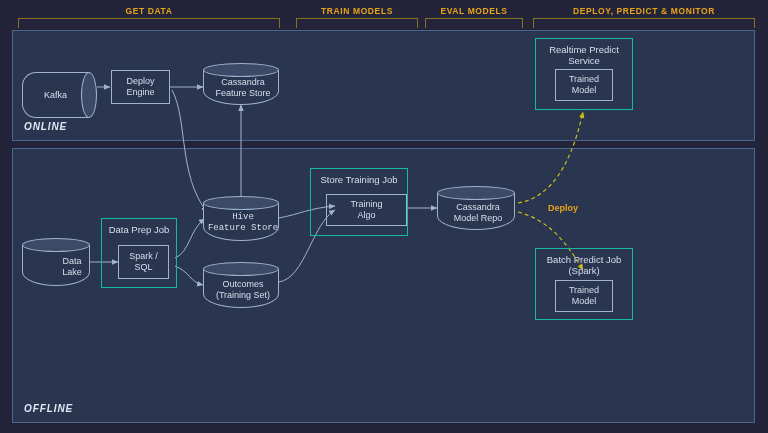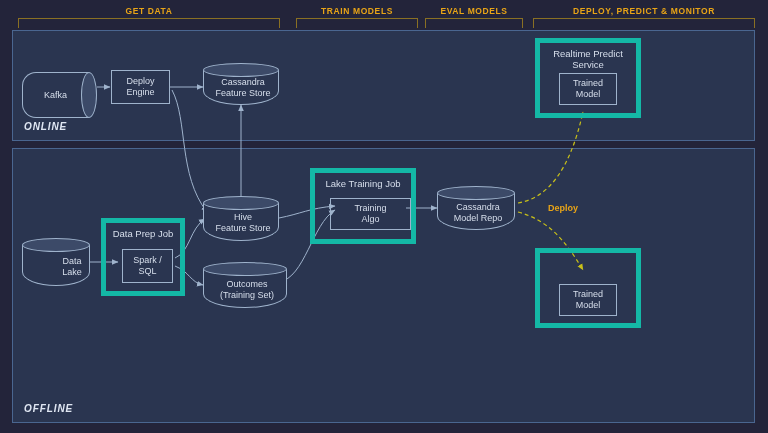--- a/index.html
+++ b/index.html
@@ -17,21 +17,21 @@
   .panel{position:absolute;background:#2a3550;border:1px solid #4a6690;box-sizing:border-box;}
   .panel-title{position:absolute;color:#dfe6f2;font-size:10px;font-weight:bold;letter-spacing:.9px;font-style:italic;}
 
   
   svg.edges{position:absolute;left:0;top:0;width:768px;height:433px;pointer-events:none;}
 
   
   .node{position:absolute;box-sizing:border-box;display:flex;align-items:center;
     justify-content:center;text-align:center;color:#d7dfec;font-size:9px;line-height:11px;}
   .rect{border:1px solid #9fb3cc;background:transparent;}
-  .grp{border:5px solid #14b8a6;background:transparent;display:block;}
+  .grp{border:1px solid #14b8a6;background:transparent;display:block;}
   .grp-title{position:absolute;left:0;right:0;text-align:center;color:#d7dfec;
     font-size:9.5px;line-height:11px;}
 
   
   .cyl{position:absolute;box-sizing:border-box;}
   .cyl .body{position:absolute;left:0;right:0;top:7px;bottom:0;
     border-left:1px solid #9fb3cc;border-right:1px solid #9fb3cc;
     border-bottom:1px solid #9fb3cc;border-radius:0 0 50% 50%/0 0 14px 14px;
     background:#2a3550;}
   .cyl .top{position:absolute;left:0;right:0;top:0;height:14px;
@@ -145,47 +145,49 @@
     <div class="top"></div>
     <div class="lbl" style="top:58%;padding-left:28px;">Data Lake</div>
   </div>
 
   <div class="grp" style="position:absolute;left:101px;top:218px;width:74px;height:68px;">
     <div class="grp-title" style="top:5px;">Data Prep Job</div>
     <div class="node rect" style="left:16px;top:26px;width:51px;height:34px;white-space:pre-line;">Spark /
 SQL</div>
   </div>
 
-  <div class="cyl" style="left:203px;top:196px;width:76px;height:45px;">
+  <div class="cyl" style="left:203px;top:196px;width:76px;height:45px;font-family:Liberation Mono, monospace;">
     <div class="body"></div>
     <div class="top"></div>
     <div class="lbl" style="white-space:pre-line;top:58%;">Hive
 Feature Store</div>
   </div>
 
-  <div class="cyl" style="left:203px;top:262px;width:84px;height:46px;">
+  <div class="cyl" style="left:203px;top:262px;width:76px;height:46px;">
     <div class="body"></div>
     <div class="top"></div>
     <div class="lbl" style="white-space:pre-line;top:58%;">Outcomes
 (Training Set)</div>
   </div>
 
   <div class="grp" style="position:absolute;left:310px;top:168px;width:96px;height:66px;">
-    <div class="grp-title" style="top:5px;">Lake Training Job</div>
+    <div class="grp-title" style="top:5px;">Store Training Job</div>
     <div class="node rect" style="left:15px;top:25px;width:81px;height:32px;white-space:pre-line;">Training
 Algo</div>
   </div>
 
   <div class="cyl" style="left:437px;top:186px;width:78px;height:44px;">
     <div class="body"></div>
     <div class="top"></div>
     <div class="lbl" style="white-space:pre-line;top:58%;">Cassandra
 Model Repo</div>
   </div>
 
   <div class="deploy-label" style="left:548px;top:203px;">Deploy</div>
 
   <div class="grp" style="position:absolute;left:535px;top:248px;width:96px;height:70px;">
+    <div class="grp-title" style="top:5px;white-space:pre-line;">Batch Predict Job
+(Spark)</div>
     <div class="node rect" style="left:19px;top:31px;width:58px;height:32px;white-space:pre-line;">Trained
 Model</div>
   </div>
 
 </div>
 
 </body></html>

